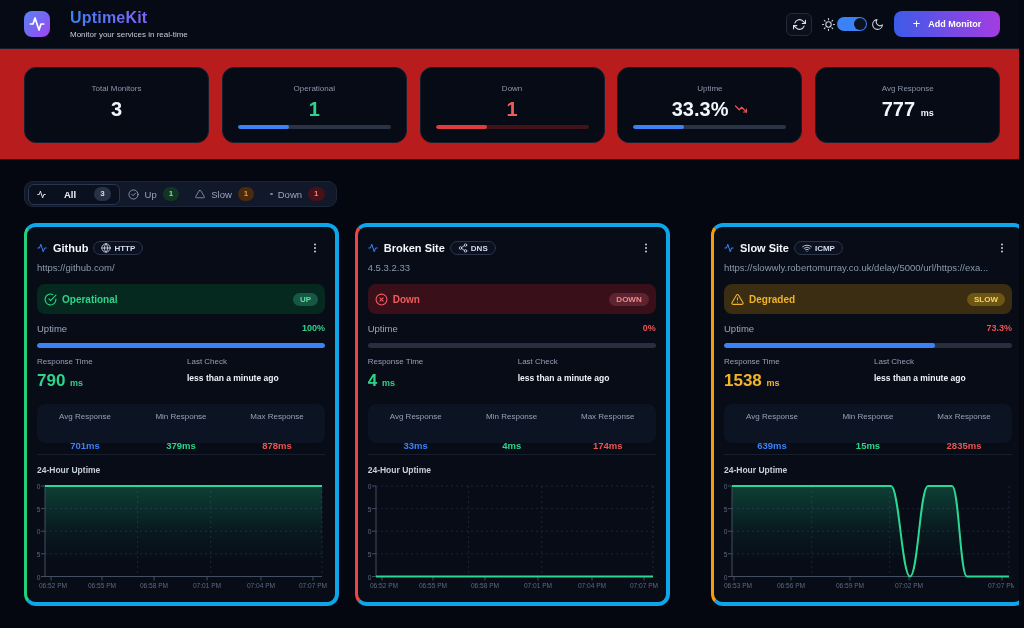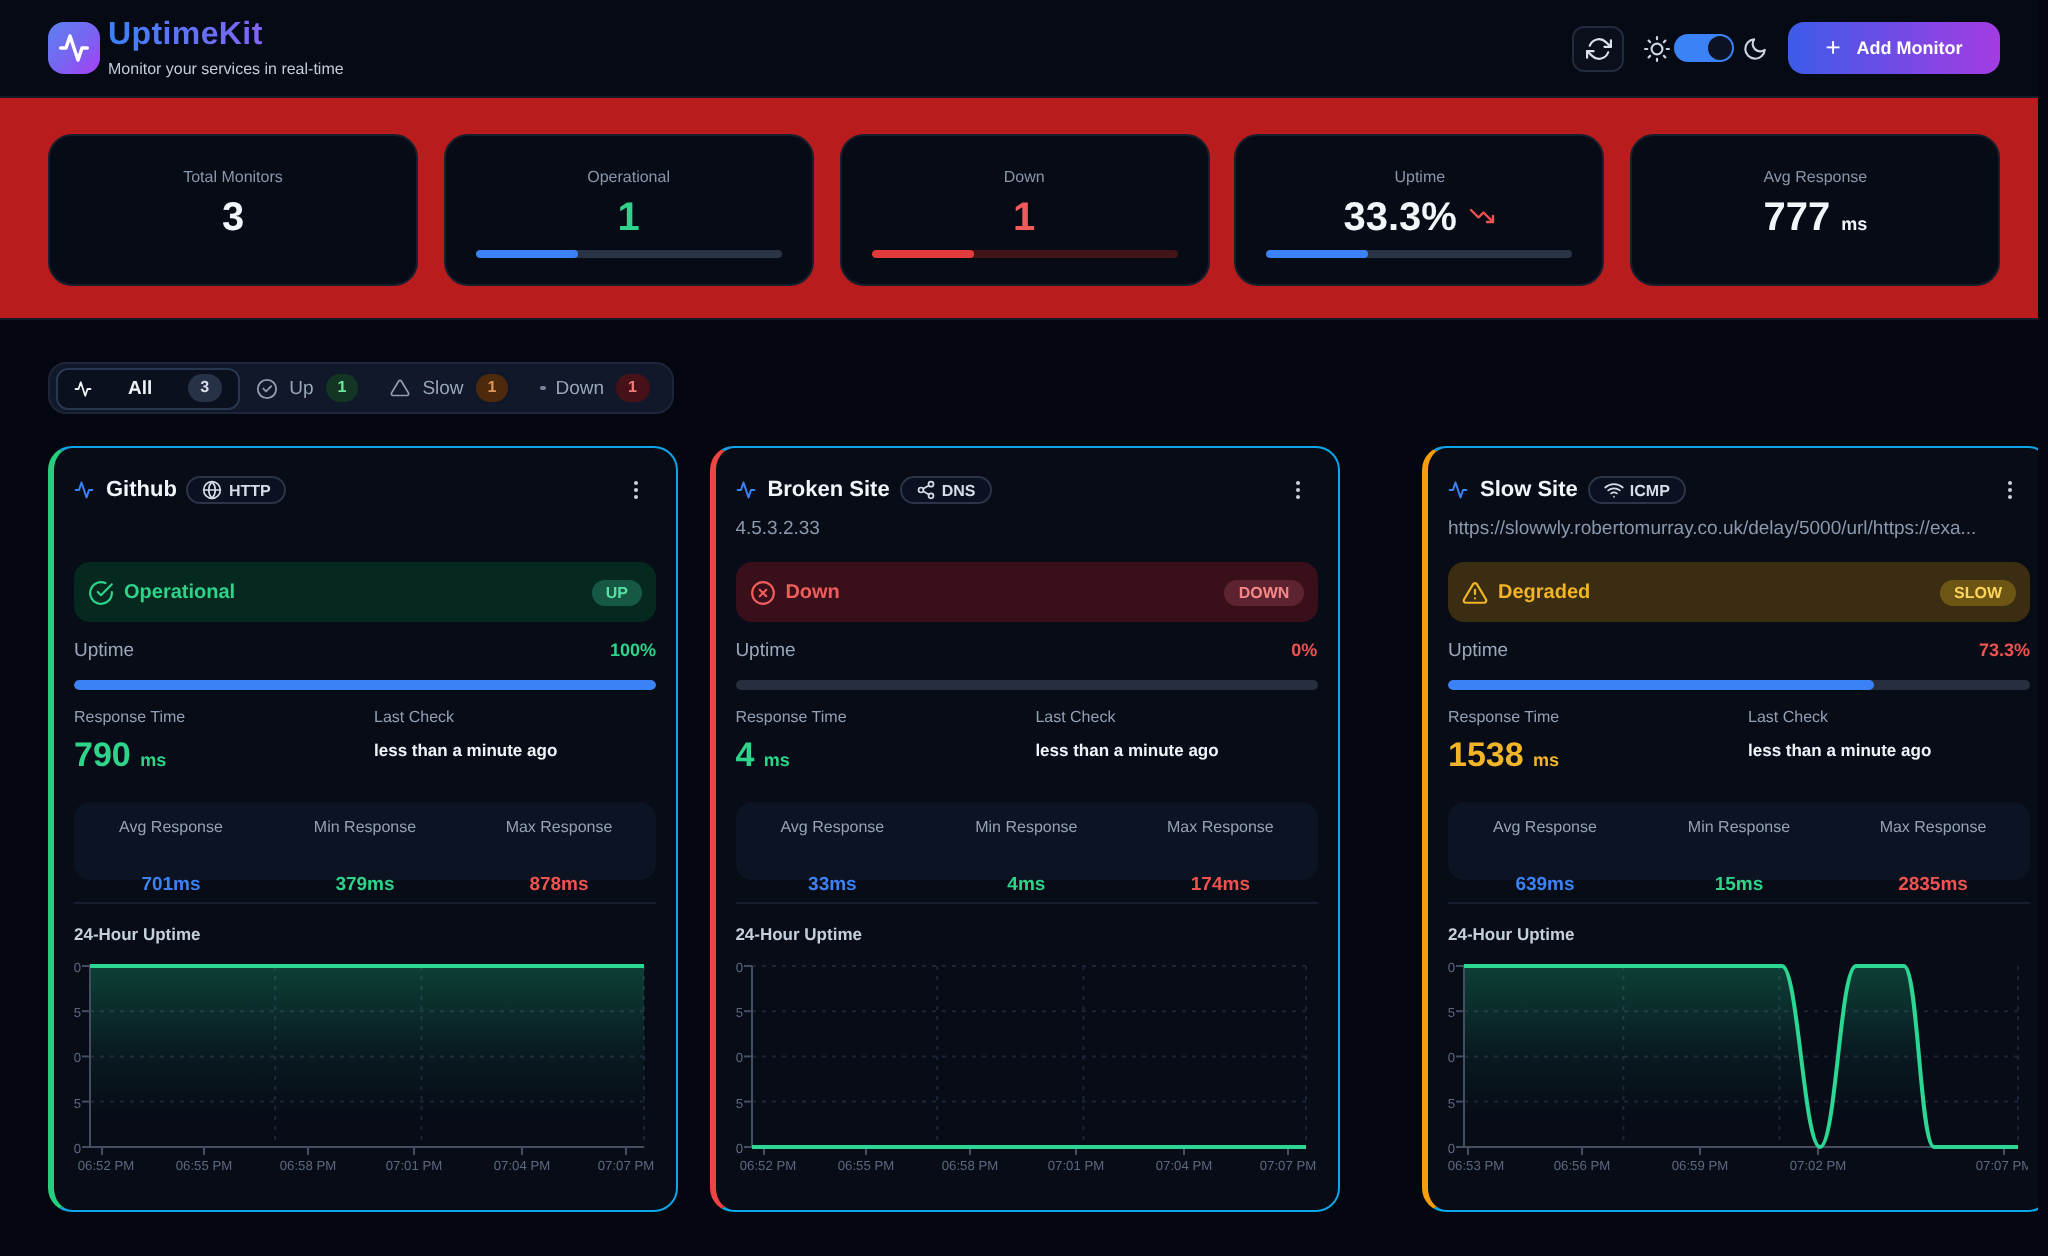--- a/index.html
+++ b/index.html
@@ -6,21 +6,21 @@
   html,body { width:1024px; height:628px; background:#04070f; overflow:hidden;
     font-family:"Liberation Sans", sans-serif; }
 
   
   #header { position:absolute; top:0; left:0; width:1024px; height:49px;
     background:#060a15; border-bottom:1px solid #141b2b;
     display:flex; align-items:center; padding:0 24px; }
   #logo { width:26px; height:26px; border-radius:8px;
     background:linear-gradient(135deg,#5b82f0 0%,#7a63f2 55%,#a83ef2 100%);
     display:flex; align-items:center; justify-content:center; }
-  #brand { margin-left:4px; }
+  #brand { margin-left:20px; }
   #brand .t { font-size:16px; font-weight:bold; letter-spacing:.2px;
     background:linear-gradient(90deg,#3b82f6,#a855f7);
     -webkit-background-clip:text; background-clip:text; color:transparent; line-height:17px;}
   #brand .s { font-size:8px; color:#c3ccd9; margin-top:4px; }
   #hright { margin-left:auto; display:flex; align-items:center; }
   #refresh { width:26px; height:23px; border:1px solid #222b3d; border-radius:6px;
     display:flex; align-items:center; justify-content:center; margin-right:10px; background:#0a0f1b;}
   #toggle { width:30px; height:14px; border-radius:8px; background:#3b82f6;
     position:relative; margin-left:2px; margin-right:4px; }
   #toggle .knob { position:absolute; right:1px; top:1px; width:12px; height:12px;
@@ -49,21 +49,21 @@
     display:flex; align-items:center; padding:0 3px; }
   .ftab { display:flex; align-items:center; height:21px; padding:0 8px; border-radius:6px;
     font-size:9.5px; color:#98a5b9; }
   .ftab.active { background:#0a101e; border:1px solid #293650; color:#eef2f8; font-weight:bold;gap:12px; }
   .ftab .ic { margin-right:6px; display:flex; }
   .fbadge { margin-left:6px; font-size:8px; font-weight:bold; border-radius:8px;
     padding:2.5px 6px; line-height:9.5px; }
 
   
   .mcard { position:absolute; top:223px; width:315px; height:383px;
-    background:#070c17; border:1px solid #0ea5e9; border-radius:12px; }
+    background:#070c17; border:4px solid #0ea5e9; border-radius:12px; }
   .mcard.g { border-left:3px solid #24d07e; }
   .mcard.r { border-left:3px solid #ef4444; }
   .mcard.o { border-left:3px solid #f59e0b; }
   .mc { position:absolute; left:10px; right:10px; }
   .mhead { top:12px; height:18px; display:flex; align-items:center; }
   .mname { font-size:11px; font-weight:bold; color:#f2f5fa; margin-left:6px; }
   .mpill { margin-left:5px; border:1px solid #2b3547; border-radius:8px; height:14px;
     display:flex; align-items:center; padding:0 7px; font-size:8px; font-weight:bold;
     color:#d6dde8; background:#0b1120; }
   .mpill svg { margin-right:3px; }
@@ -225,20 +225,21 @@
           <path d="M12 2a15.3 15.3 0 0 1 4 10 15.3 15.3 0 0 1-4 10 15.3 15.3 0 0 1-4-10 15.3 15.3 0 0 1 4-10z"></path>
         </svg>HTTP</span>
     <span class="mdots">
         <svg width="12" height="14" viewBox="0 0 24 24" fill="#c9d2de">
           <circle cx="12" cy="5" r="2"></circle>
           <circle cx="12" cy="12" r="2"></circle>
           <circle cx="12" cy="19" r="2"></circle>
         </svg>
       </span>
   </div>
+  <div class="mc murl">https://github.com/</div>
   <div class="mc banner g">
     <span class="bic">
         <svg width="13" height="13" viewBox="0 0 24 24" fill="none" stroke="#2dd48a" stroke-width="2" stroke-linecap="round" stroke-linejoin="round">
           <path d="M22 11.08V12a10 10 0 1 1-5.93-9.14"></path>
           <polyline points="22 4 12 14.01 9 11.01"></polyline>
         </svg>
       </span>
     Operational<span class="bpill">UP</span>
   </div>
   <div class="mc uprow">Uptime<span class="pc green">100%</span></div>

